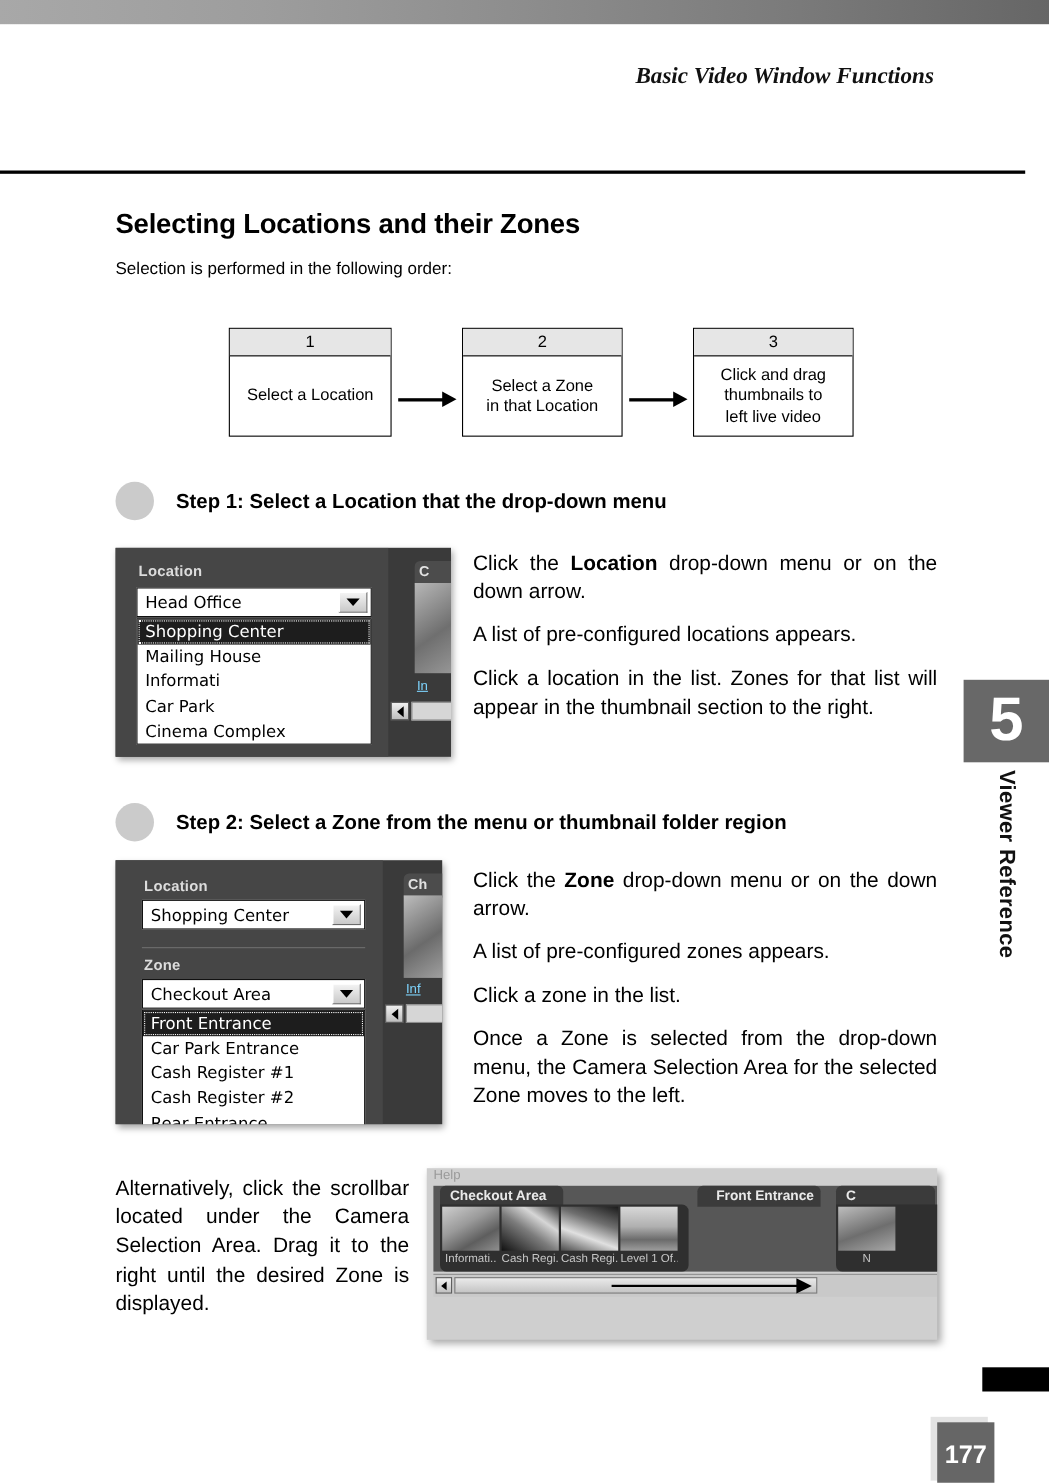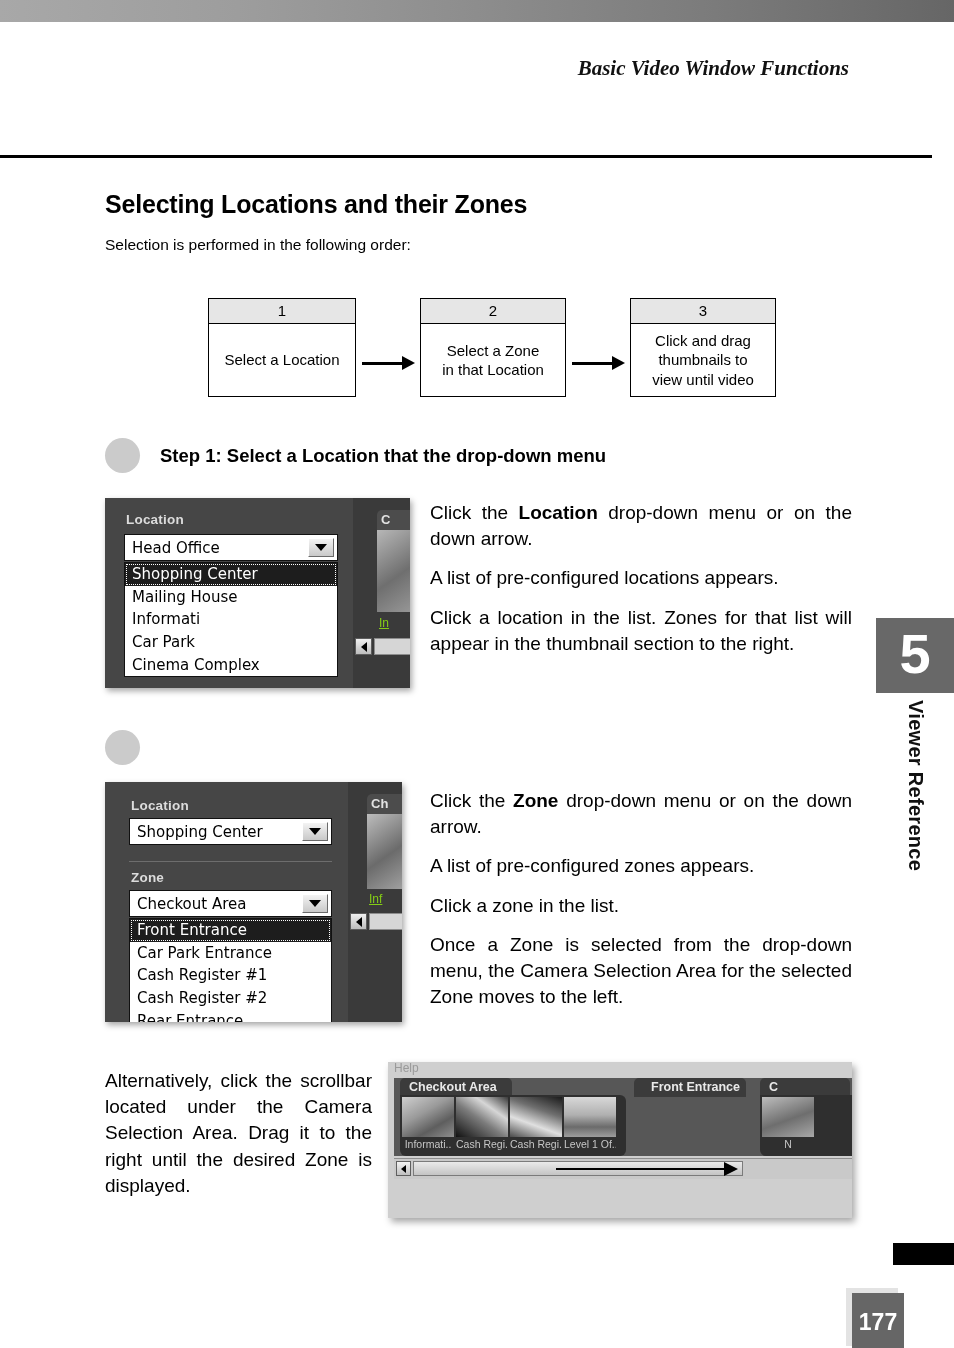--- a/index.html
+++ b/index.html
@@ -120,21 +120,21 @@
   }
   .hairline{ position:absolute; height:1px; background:#6d6d6d; }
 
   
   .edge-tab{
     position:absolute; background:#4c4c4c; color:#e2e2e2;
     font-weight:bold; font-size:13px; border-radius:5px 5px 0 0;
     padding:2px 4px; overflow:hidden;
   }
   .edge-thumb{ position:absolute; background:#8c8c8c; }
-  .edge-cap{ position:absolute; color:#84cc16; font-size:12px;text-decoration:underline; }
+  .edge-cap{ position:absolute; color:#7dd3fc; font-size:12px;text-decoration:underline; }
   .sb-left{
     position:absolute; background:linear-gradient(to bottom,#f0f0f0,#bdbdbd);
     border:1px solid #5d5d5d; display:flex;align-items:center;justify-content:center;
     box-sizing:border-box;
   }
   .sb-left i{
     width:0;height:0;border-right:6px solid #000;
     border-top:5px solid transparent;border-bottom:5px solid transparent;
   }
   .sb-track{ position:absolute; background:#d6d6d6; border:1px solid #8d8d8d; box-sizing:border-box; }
@@ -255,21 +255,21 @@
 in that Location</div>
   </div>
   <div class="flow-arrow">
     <span class="shaft"></span>
       <span class="headtri"></span>
   </div>
   <div class="flow-box wide">
     <div class="flow-head">3</div>
     <div class="flow-body" style="white-space:pre-line">Click and drag
 thumbnails to
-view until video</div>
+left live video</div>
   </div>
 </div>
 
 <div class="step-head" style="left:105px; top:438px;">
   <div class="step-bullet"></div>
   <div class="step-title">Step 1: Select a Location that the drop-down menu</div>
 </div>
 
 <div class="shot" style="left:105px; top:498px; width:305px; height:190px;">
   <div class="panel" style="width:248px;"></div>
@@ -302,20 +302,21 @@
 </div>
 
 <div class="copy" style="left:430px; top:500px;">
   <p><span>Click the </span><b>Location</b><span> drop-down menu or on the down arrow.</span></p>
   <p>A list of pre-configured locations appears.</p>
   <p>Click a location in the list. Zones for that list will appear in the thumbnail section to the right.</p>
 </div>
 
 <div class="step-head" style="left:105px; top:730px;">
   <div class="step-bullet"></div>
+  <div class="step-title">Step 2: Select a Zone from the menu or thumbnail folder region</div>
 </div>
 
 <div class="shot" style="left:105px; top:782px; width:297px; height:240px;">
   <div class="panel" style="width:243px;"></div>
 
   <div class="fieldlabel" style="left:26px; top:16px;">Location</div>
   <div class="combo" style="left:24px; top:36px; width:203px; height:27px;">
     <span class="val">Shopping Center</span>
     <span class="arrowbtn">
         <i></i>

